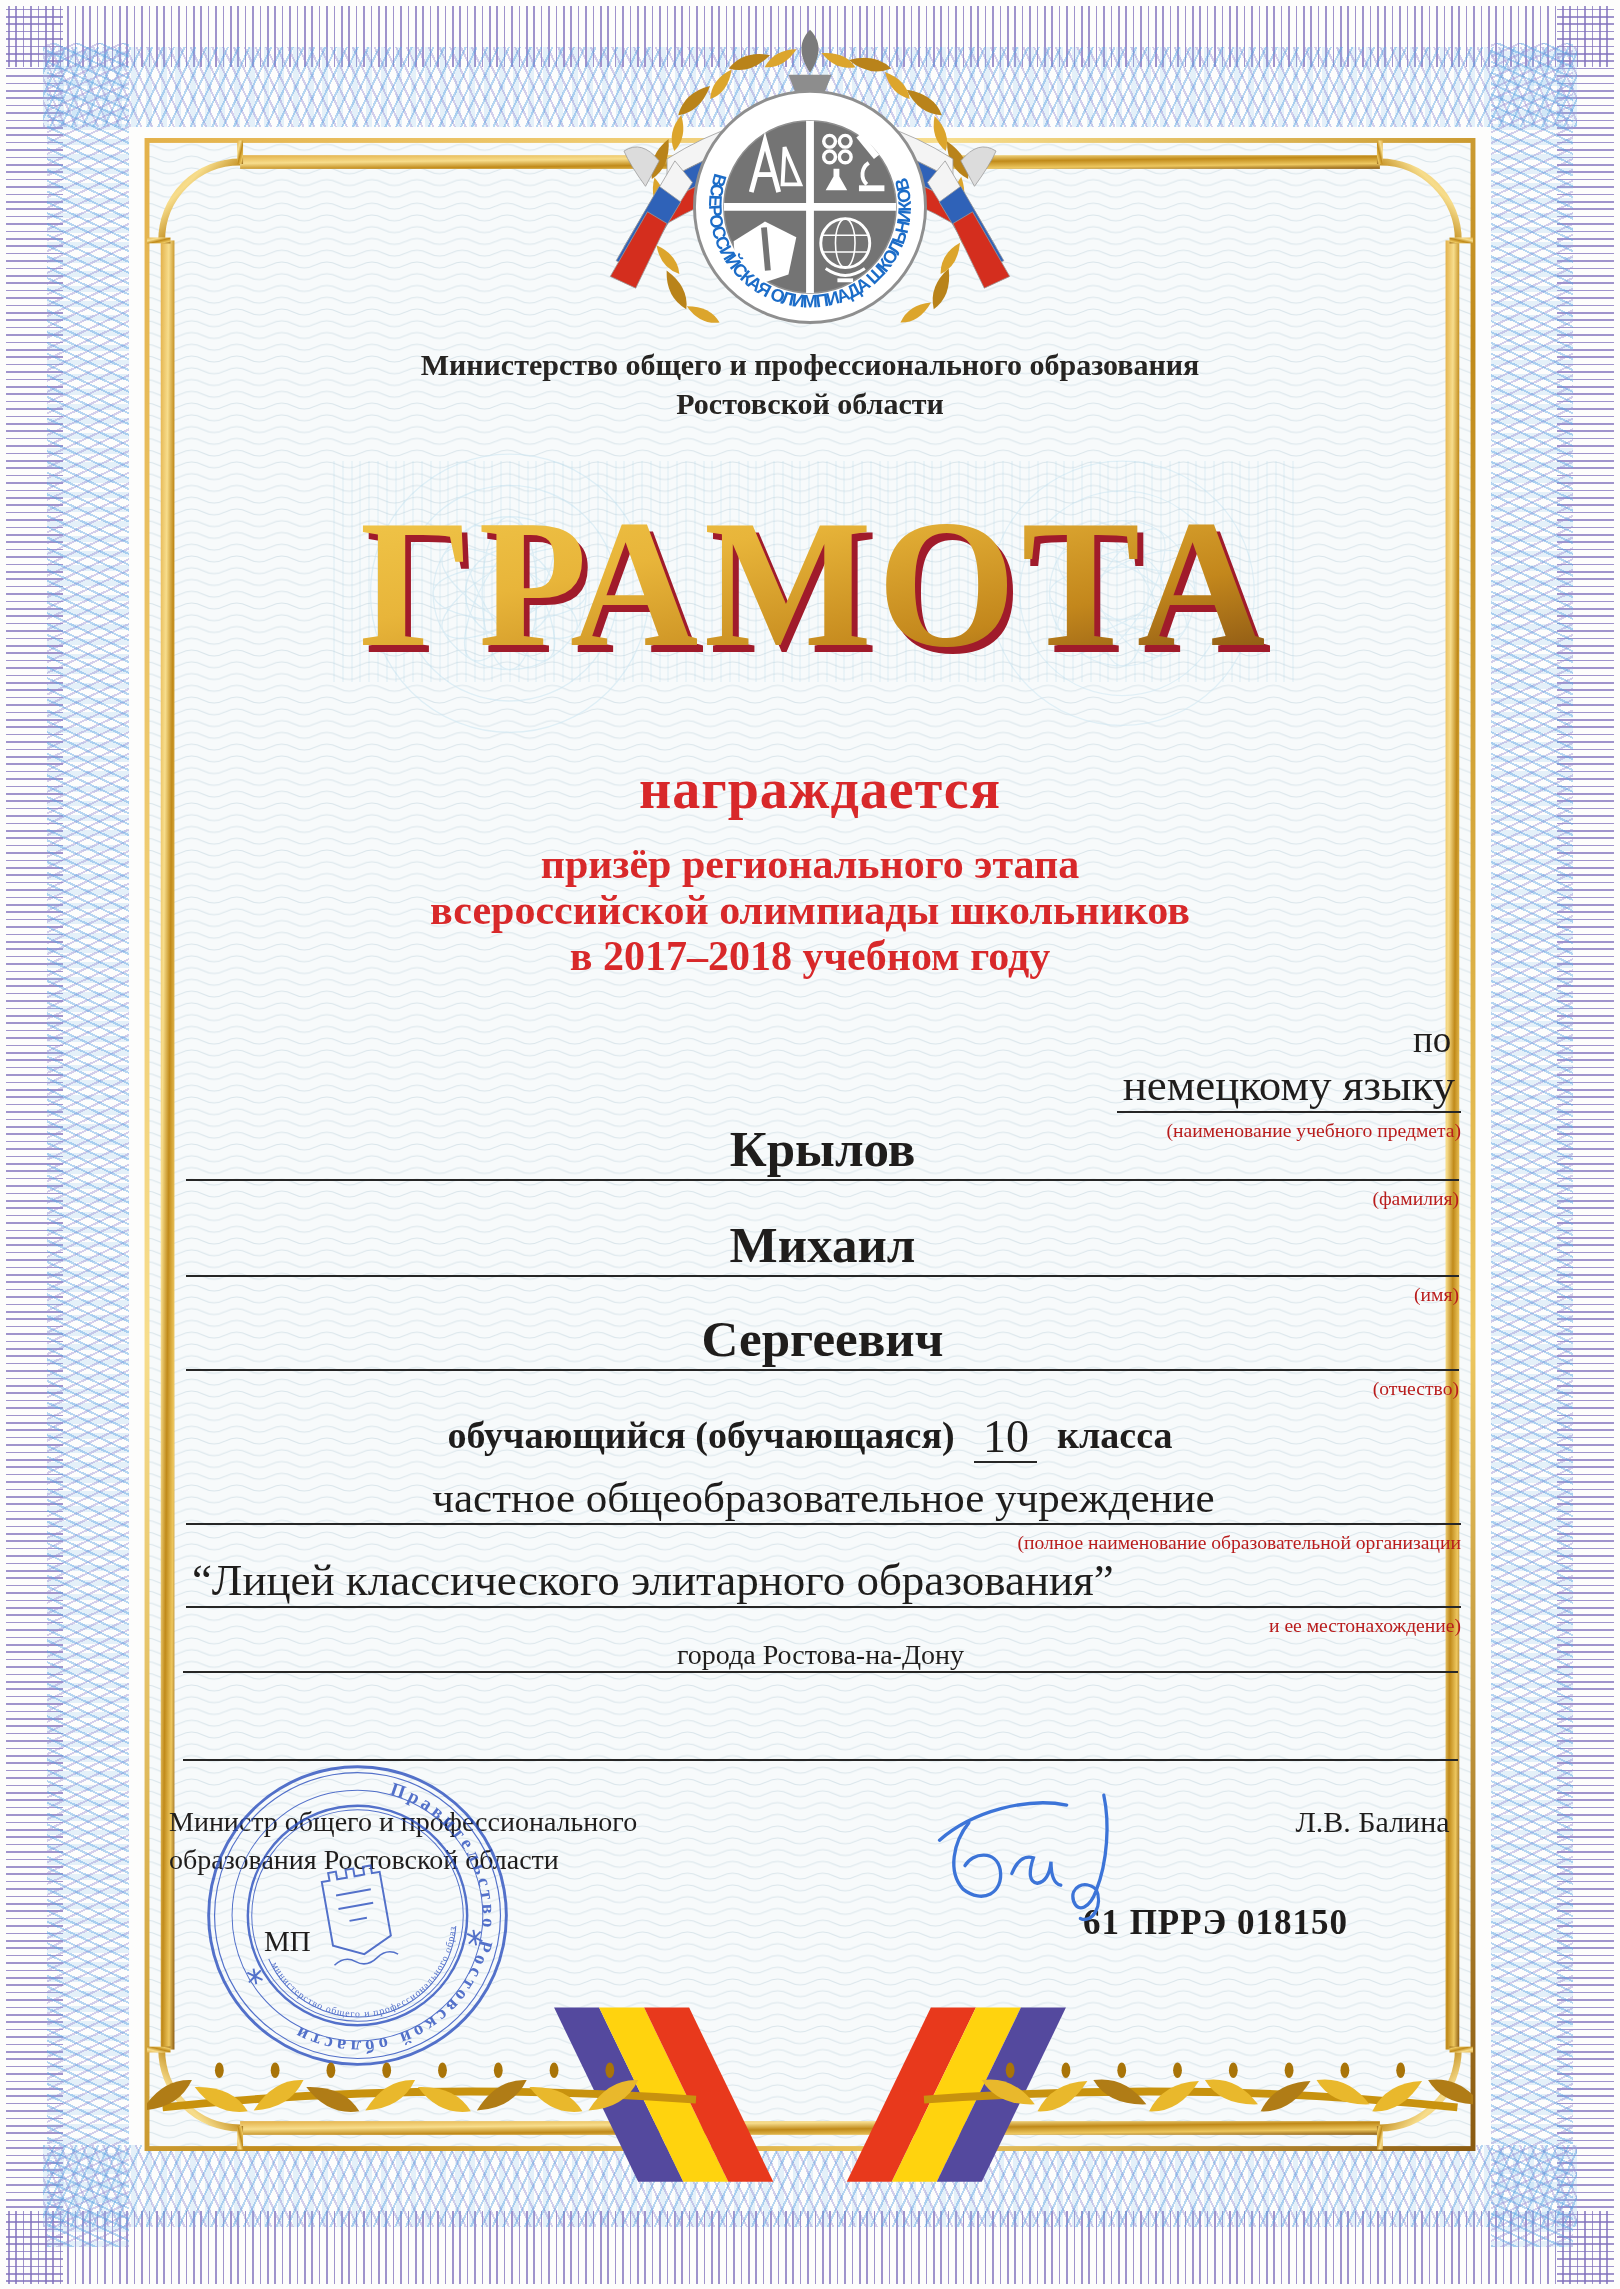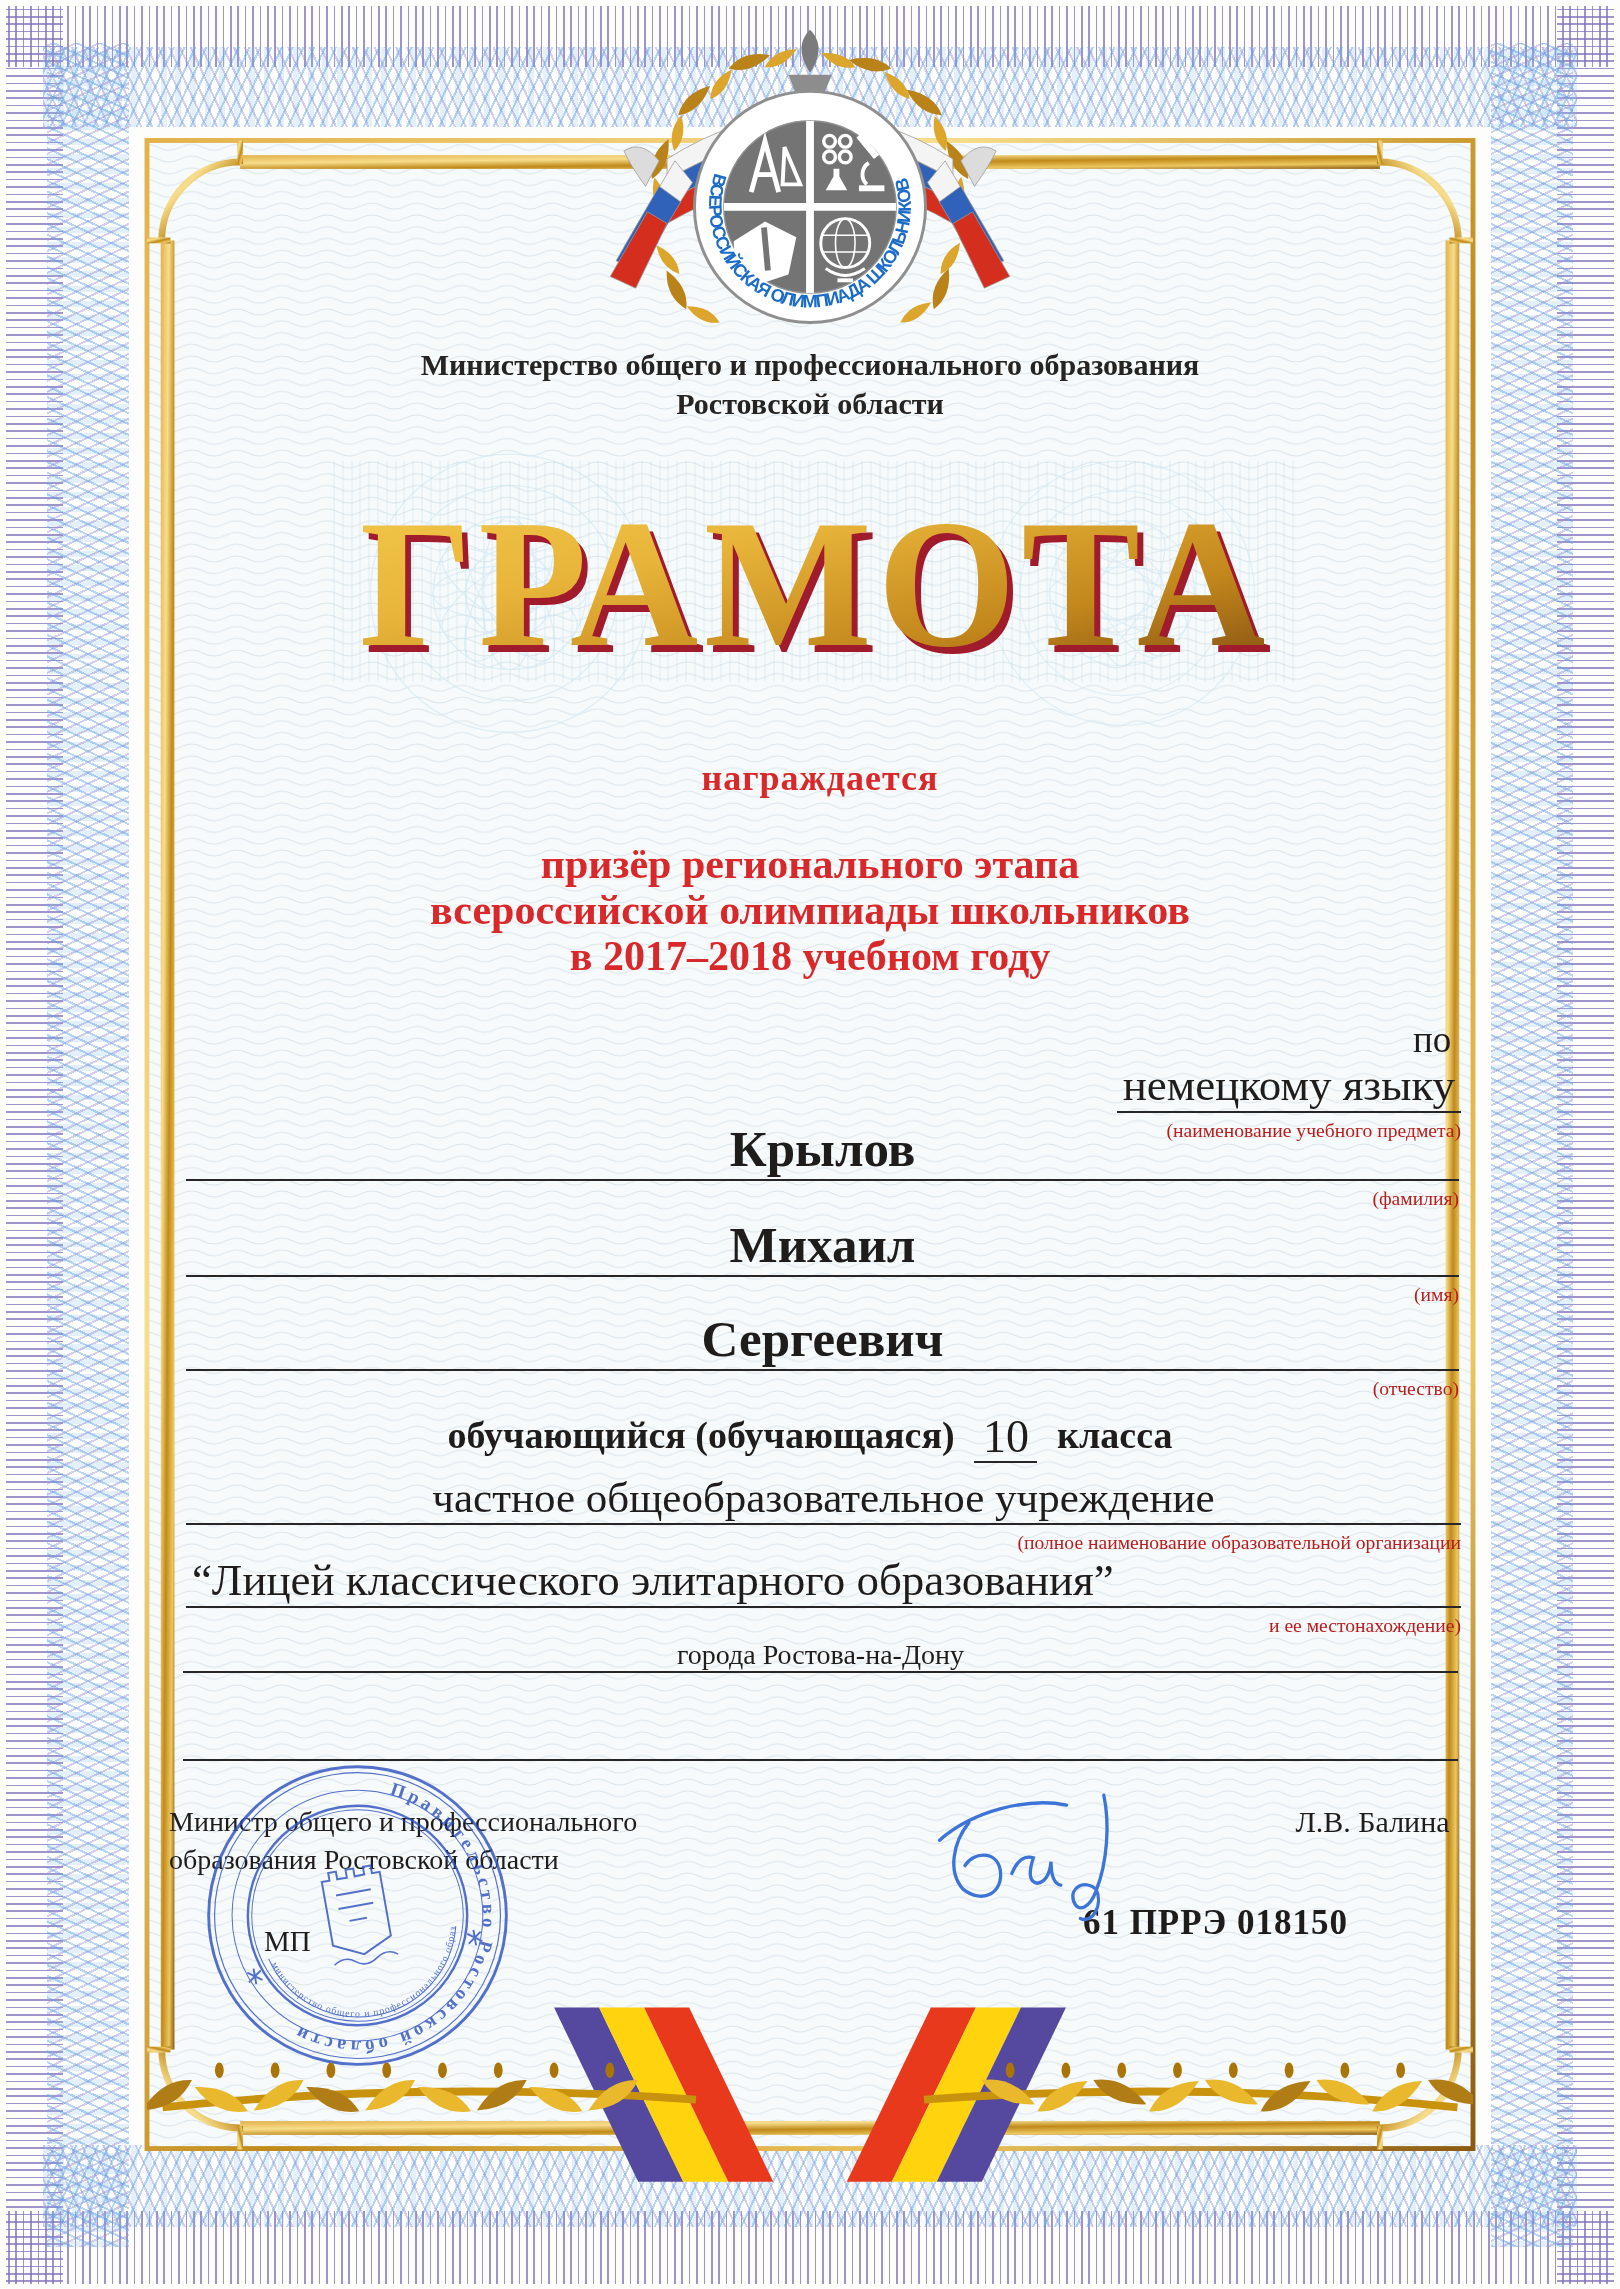--- a/index.html
+++ b/index.html
@@ -28,21 +28,21 @@
   .braid-left{left:47px;top:43px;bottom:43px;width:82px;}
   .braid-right{right:47px;top:43px;bottom:43px;width:82px;}
   
   .inner-bg{left:147px;top:140px;width:1326px;height:2008px;background:#f7fafb;}
   .title-texture{left:333px;top:461px;width:961px;height:221px;opacity:.45;
     background:repeating-linear-gradient(90deg,rgba(165,208,228,.35) 0 2px,transparent 2px 8.8px);}
   
   .cwide{left:167px;right:167px;text-align:center;}
   .ministry{top:345px;font-weight:bold;font-size:30px;line-height:1.3;color:#262422;}
   .red{color:#d8282a;}
-  .awarded{top:757px;font-weight:bold;font-size:36px;letter-spacing:1px;margin-left:20px;}
+  .awarded{top:757px;font-weight:bold;font-size:56px;letter-spacing:1px;margin-left:20px;}
   .awardlines{top:841px;font-weight:bold;font-size:42px;line-height:46px;}
   .fline{display:flex;align-items:flex-end;flex-direction:column;}
   .plabel{font-size:37px;padding:0 9.8px 2px 0;line-height:1;}
   .uline{border-bottom:2.9px solid #262626;}
   .grow{flex:1;text-align:center;}
   .cap{text-align:right;font-size:19.6px;margin-top:6.9px;color:#b91c1c;}
   .val{line-height:1.12;display:inline-block;padding:0 5.9px 1px 5.9px;}
   .v46{font-size:45px;} .v52b{font-size:51px;font-weight:bold;}
   .v44{font-size:43px;margin-top:8px;} .v42{font-size:28px;}
   .b39{font-size:38px;font-weight:bold;}

